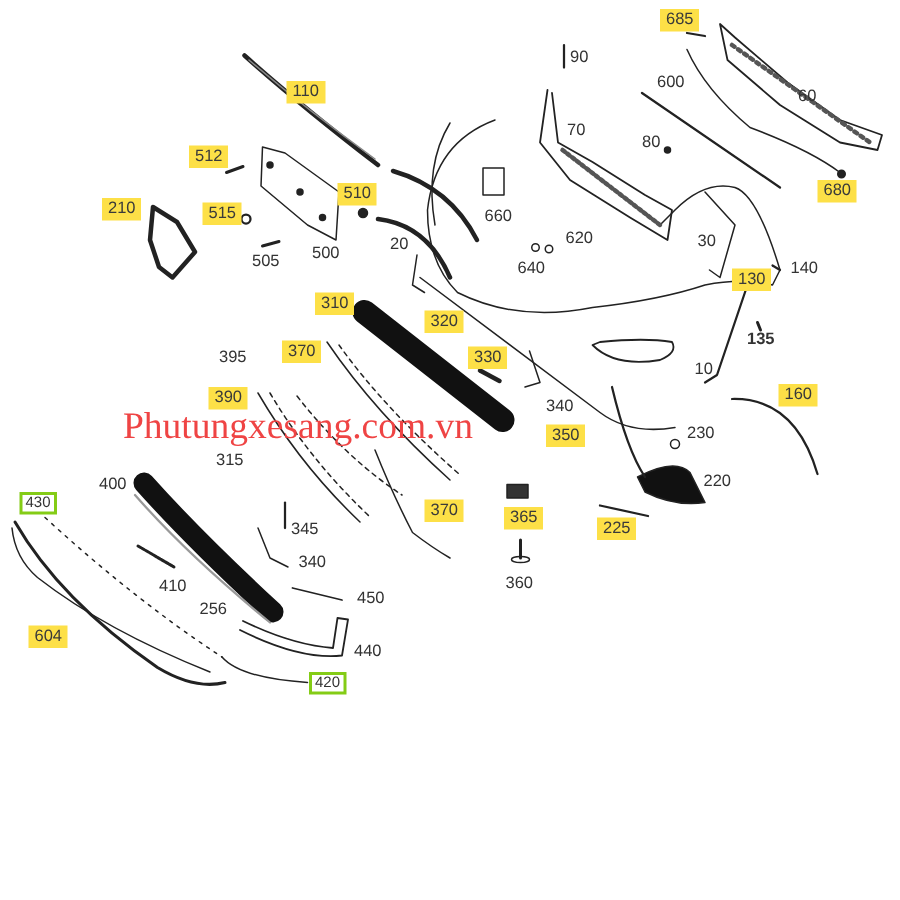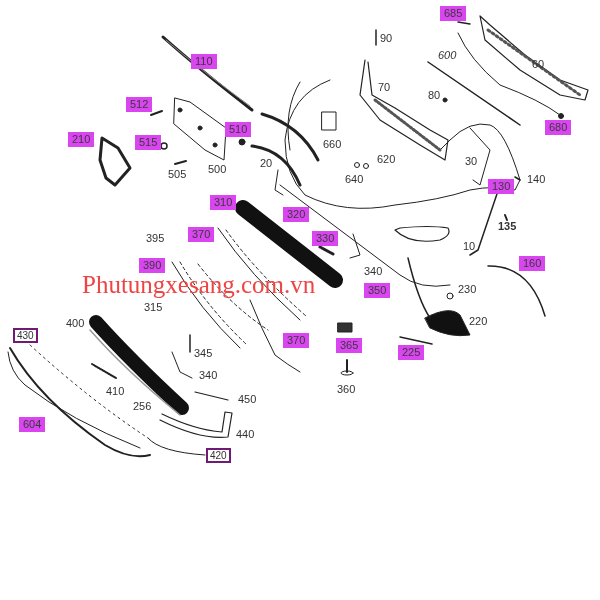--- a/index.html
+++ b/index.html
@@ -1,20 +1,20 @@
 <!DOCTYPE html>
 <html><head>
   <meta charset="utf-8">
   <style>
     html, body { margin: 0; padding: 0; background: #ffffff; }
     body { width: 600px; height: 600px; position: relative; overflow: hidden; font-family: "Liberation Sans", sans-serif; }
     #diagram { position: absolute; left: 0; top: 0; width: 600px; height: 600px; }
     .lbl { position: absolute; font-size: 11px; color: #333333; line-height: 13px; white-space: nowrap; }
-    .lbl.box { background: #d946ef; padding: 1px 4px; color: #3a3a3a; }
-    .lbl.hl { background: #ffffff; border: 2px solid #701a75; padding: 0 2px; color: #333; font-size: 10px; line-height: 11px; }
+    .lbl.box { background: #fde047; padding: 1px 4px; color: #3a3a3a; }
+    .lbl.hl { background: #ffffff; border: 2px solid #84cc16; padding: 0 2px; color: #333; font-size: 10px; line-height: 11px; }
     .watermark { position: absolute; left: 82px; top: 271px; font-family: "Liberation Serif", serif; font-size: 25px; color: #ef4444; white-space: nowrap; letter-spacing: 0px; }
     .bottom-blank { position: absolute; left: 0; top: 464px; width: 600px; height: 136px; background: #ffffff; }
   </style>
 </head>
 <body>
 
 <svg id="diagram" viewBox="0 0 600 600" xmlns="http://www.w3.org/2000/svg">
   <g fill="none" stroke="#222" stroke-linecap="round" stroke-linejoin="round">
 
     <path d="M163 37 Q 200 70 252 110" stroke-width="3"></path>
@@ -128,21 +128,21 @@
 <span class="lbl box" style="left:126px;top:97px;">512</span>
 <span class="lbl box" style="left:135px;top:135px;">515</span>
 <span class="lbl box" style="left:225px;top:122px;">510</span>
 <span class="lbl box" style="left:68px;top:132px;">210</span>
 <span class="lbl" style="left:168px;top:168px;">505</span>
 <span class="lbl" style="left:208px;top:163px;">500</span>
 <span class="lbl" style="left:260px;top:157px;">20</span>
 
 <span class="lbl box" style="left:440px;top:6px;">685</span>
 <span class="lbl" style="left:380px;top:32px;">90</span>
-<span class="lbl" style="left:438px;top:49px;font-style:italic;">600</span>
+<span class="lbl" style="left:438px;top:49px;">600</span>
 <span class="lbl" style="left:378px;top:81px;">70</span>
 <span class="lbl" style="left:532px;top:58px;">60</span>
 <span class="lbl" style="left:428px;top:89px;">80</span>
 <span class="lbl box" style="left:545px;top:120px;">680</span>
 <span class="lbl" style="left:323px;top:138px;">660</span>
 <span class="lbl" style="left:377px;top:153px;">620</span>
 <span class="lbl" style="left:345px;top:173px;">640</span>
 <span class="lbl" style="left:465px;top:155px;">30</span>
 <span class="lbl box" style="left:488px;top:179px;">130</span>
 <span class="lbl" style="left:527px;top:173px;">140</span>

